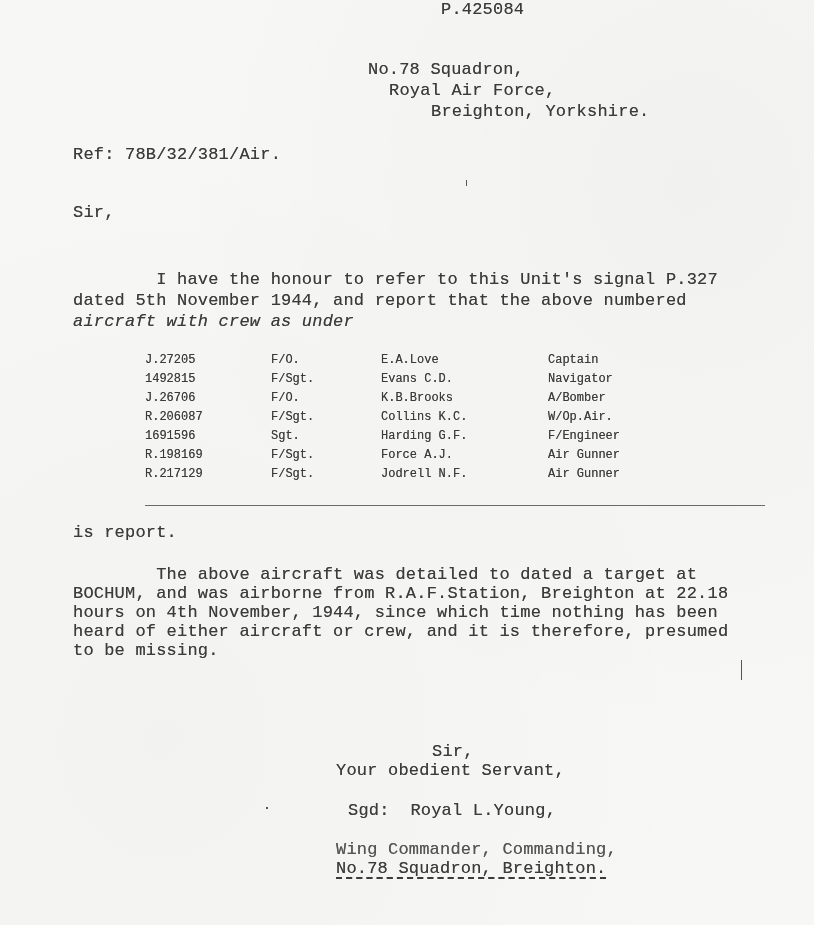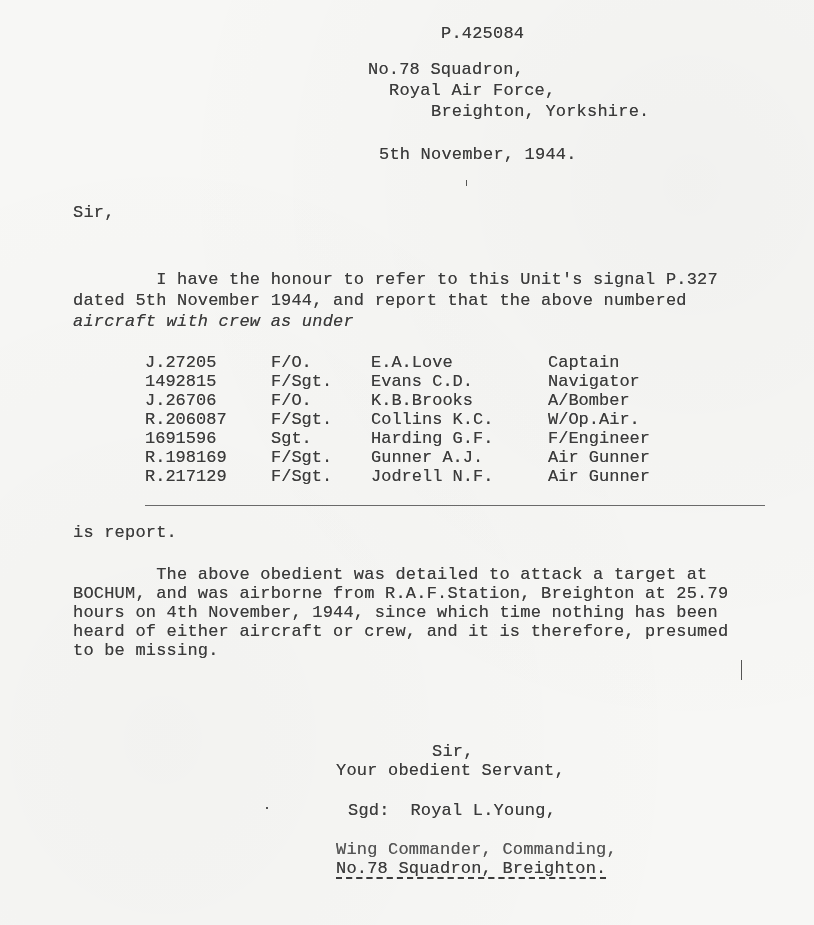--- a/index.html
+++ b/index.html
@@ -47,45 +47,45 @@
       background: #6a6a6a;
     }
     .crew-row {
       position: absolute;
       left: 0;
       height: 20px;
     }
     .crew-row span {
       position: absolute;
       white-space: pre;
-      font-size: 17px;
+      font-size: 12px;
       color: #3b3b3b;
       text-shadow: 0 0 0.6px rgba(40,40,40,0.6);
     }
     .c-num { left: 145px; }
     .c-rank { left: 271px; }
-    .c-name { left: 371px; }
+    .c-name { left: 381px; }
     .c-role { left: 548px; }
     .mark {
       position: absolute;
       background: #555;
     }
   </style>
 </head>
 <body>
 
 <div class="paper">
 
-  <div class="t" style="left:441px; top:24px;">P.425084</div>
+  <div class="t" style="left:441px; top:0;">P.425084</div>
 
   <div class="t" style="left:368px; top:60px;">No.78 Squadron,</div>
   <div class="t" style="left:389px; top:81px;">Royal Air Force,</div>
   <div class="t" style="left:431px; top:102px;">Breighton, Yorkshire.</div>
 
-  <div class="t" style="left:379px; top:145px;">5th November, 1944.</div>
+  <div class="t" style="left:73px; top:145px;">Ref: 78B/32/381/Air.</div>
 
   <div class="t" style="left:73px; top:203px;">Sir,</div>
 
 
   <div>
     <div class="t" style="left:73px; top:270px;">        I have the honour to refer to this Unit's signal P.327</div>
     <div class="t" style="left:73px; top:291px;">dated 5th November 1944, and report that the above numbered</div>
     <div class="t" style="left:73px; top:312px;font-style:italic;">aircraft with crew as under</div>
   </div>
 
@@ -116,37 +116,37 @@
     </div>
     <div class="crew-row" style="top:429px;">
       <span class="c-num">1691596</span>
       <span class="c-rank">Sgt.</span>
       <span class="c-name">Harding G.F.</span>
       <span class="c-role">F/Engineer</span>
     </div>
     <div class="crew-row" style="top:448px;">
       <span class="c-num">R.198169</span>
       <span class="c-rank">F/Sgt.</span>
-      <span class="c-name">Gunner A.J.</span>
+      <span class="c-name">Force A.J.</span>
       <span class="c-role">Air Gunner</span>
     </div>
     <div class="crew-row" style="top:467px;">
       <span class="c-num">R.217129</span>
       <span class="c-rank">F/Sgt.</span>
       <span class="c-name">Jodrell N.F.</span>
       <span class="c-role">Air Gunner</span>
     </div>
     <div class="rule"></div>
   </div>
 
   <div class="t" style="left:73px; top:523px;">is report.</div>
 
   <div>
-    <div class="t" style="left:73px; top:565px;">        The above obedient was detailed to attack a target at</div>
-    <div class="t" style="left:73px; top:584px;">BOCHUM, and was airborne from R.A.F.Station, Breighton at 25.79</div>
+    <div class="t" style="left:73px; top:565px;">        The above aircraft was detailed to dated a target at</div>
+    <div class="t" style="left:73px; top:584px;">BOCHUM, and was airborne from R.A.F.Station, Breighton at 22.18</div>
     <div class="t" style="left:73px; top:603px;text-align:right;">hours on 4th November, 1944, since which time nothing has been</div>
     <div class="t" style="left:73px; top:622px;">heard of either aircraft or crew, and it is therefore, presumed</div>
     <div class="t" style="left:73px; top:641px;">to be missing.</div>
   </div>
 
   <div class="t" style="left:432px; top:742px;">Sir,</div>
   <div class="t" style="left:336px; top:761px;text-align:center;">Your obedient Servant,</div>
 
   <div class="t" style="left:348px; top:801px;">Sgd:  Royal L.Young,</div>
 

